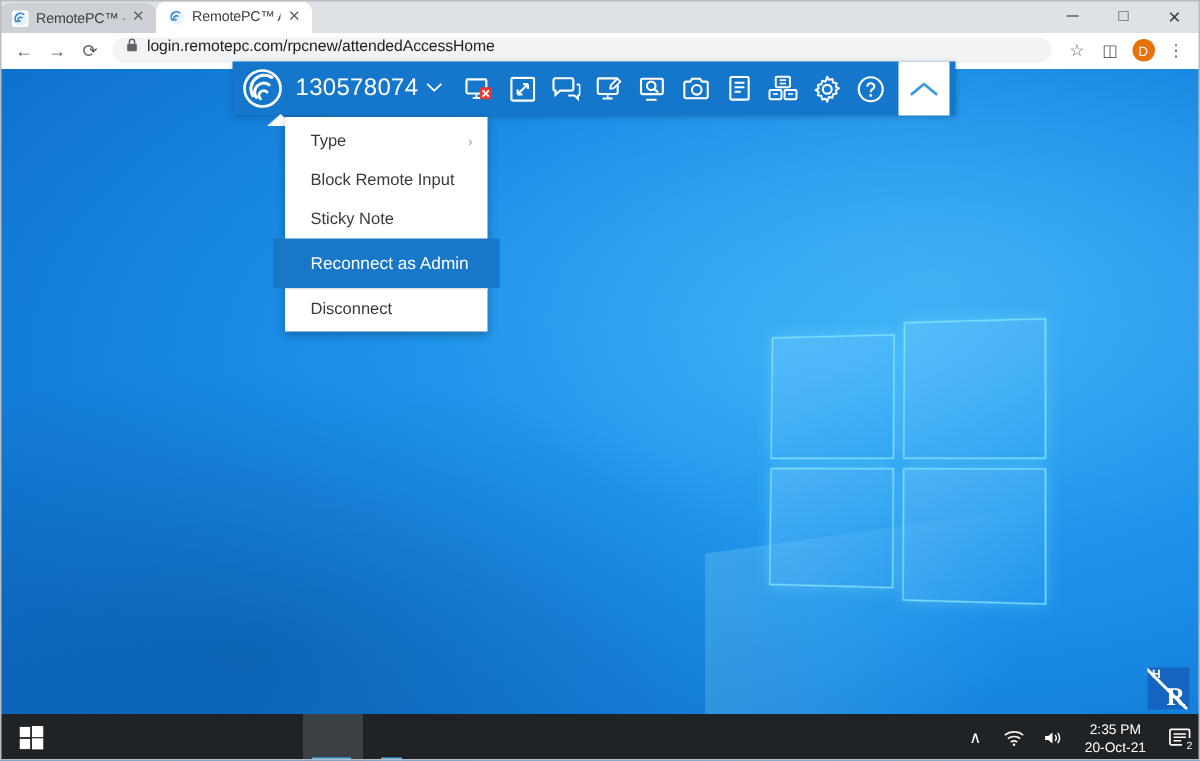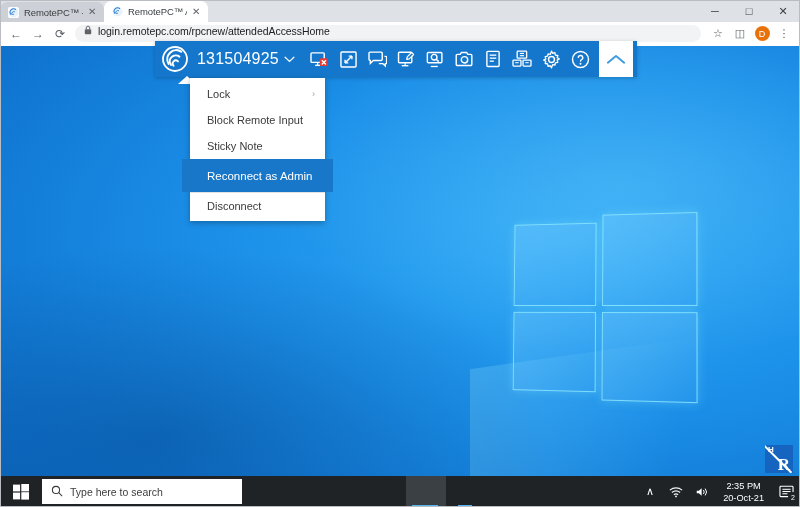--- a/index.html
+++ b/index.html
@@ -347,29 +347,20 @@
     </div>
 
     <div class="taskbar">
       <div class="start-btn">
         <svg width="16" height="16" viewBox="0 0 16 16">
           <rect x="0" y="0.6" width="7.1" height="6.8" fill="#ffffff"></rect>
           <rect x="8.3" y="0" width="7.7" height="7.4" fill="#ffffff"></rect>
           <rect x="0" y="8.6" width="7.1" height="6.8" fill="#ffffff"></rect>
           <rect x="8.3" y="8.2" width="7.7" height="7.4" fill="#ffffff"></rect>
         </svg>
-      </div>
-      <div class="tb-search">
-        <span>
-          <svg width="12" height="12" viewBox="0 0 14 14">
-              <circle cx="5.8" cy="5.8" r="4.2" stroke="#3c3c3c" stroke-width="1.2" fill="none"></circle>
-              <line x1="9" y1="9" x2="13" y2="13" stroke="#3c3c3c" stroke-width="1.2"></line>
-            </svg>
-        </span>
-        <span>Type here to search</span>
       </div>
 
       <div class="tb-app">
         <svg width="19" height="19" viewBox="0 0 20 20">
           <path d="M3.2 4.4h13.6v13.2H3.2z" fill="#f3f3f3"></path>
           <path d="M3.2 4.4h13.6v2.2H3.2z" fill="#d8d8d8"></path>
           <path d="M6.2 4.4c0-2 1.5-3.1 3.8-3.1s3.8 1.1 3.8 3.1" stroke="#f3f3f3" stroke-width="1.3" fill="none"></path>
           <rect x="6.6" y="8.4" width="3" height="3" fill="#f35325"></rect>
           <rect x="10.2" y="8.4" width="3" height="3" fill="#81bc06"></rect>
           <rect x="6.6" y="12" width="3" height="3" fill="#05a6f0"></rect>
@@ -459,21 +450,21 @@
     <div class="rpc-logo">
       <svg width="26" height="26" viewBox="0 0 26 26">
         <circle cx="13" cy="13" r="12" fill="none" stroke="#ffffff" stroke-width="1.8"></circle>
         <path d="M6.6 17.8A9 9 0 0 1 19.2 5.6" stroke="#ffffff" stroke-width="2.1" fill="none" stroke-linecap="round"></path>
         <path d="M9 19a6 6 0 0 1 8.4-8.4" stroke="#ffffff" stroke-width="2" fill="none" stroke-linecap="round"></path>
         <path d="M11.6 19.8a3.1 3.1 0 0 1 4.4-4.4" stroke="#ffffff" stroke-width="1.9" fill="none" stroke-linecap="round"></path>
       </svg>
     </div>
 
     <div class="rpc-id">
-      <span>131504925</span>
+      <span>130578074</span>
       <span class="caret">
         <svg width="11" height="7" viewBox="0 0 12 8">
             <path d="M1 1.4 6 6.2l5-4.8" stroke="#ffffff" stroke-width="1.5" fill="none" stroke-linecap="round"></path>
           </svg>
       </span>
     </div>
 
     <div class="rpc-tools">
       <div class="rpc-tool">
         <svg width="19" height="17" viewBox="0 0 20 18">
@@ -557,21 +548,21 @@
     <div class="rpc-collapse">
       <svg width="20" height="13" viewBox="0 0 22 14">
           <path d="M2 10.6 11 3.2l9 7.4" stroke="#3b9ae0" stroke-width="2" fill="none" stroke-linecap="round" stroke-linejoin="round"></path>
         </svg>
     </div>
   </div>
   <div class="rpc-tail"></div>
 
   <div class="rpc-menu">
     <div class="menu-item">
-      <span>Lock</span>
+      <span>Type</span>
       <span class="arrow">›</span>
     </div>
     <div class="menu-item">
       <span>Block Remote Input</span>
     </div>
     <div class="menu-item">
       <span>Sticky Note</span>
     </div>
     <div class="menu-item highlight">
       <span>Reconnect as Admin</span>

